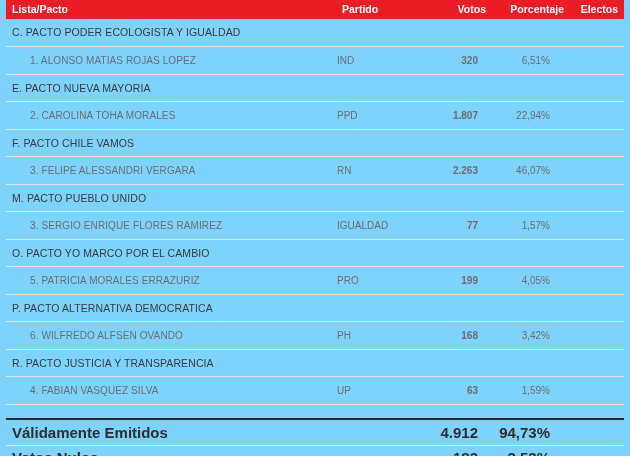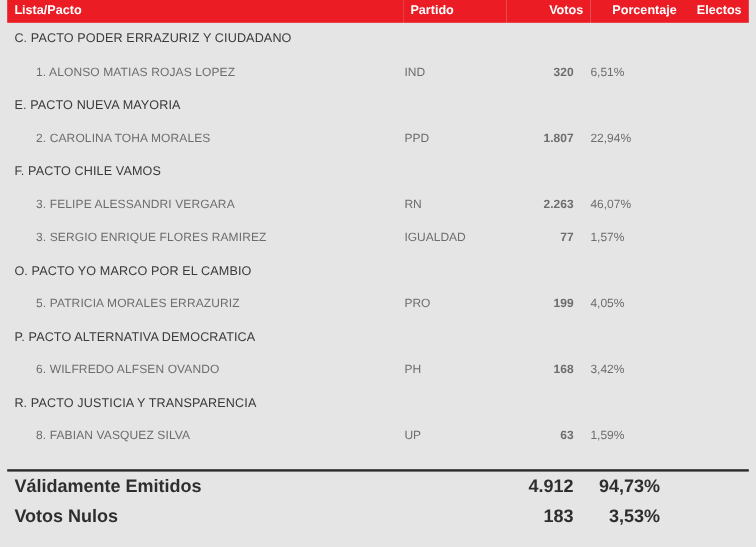--- a/index.html
+++ b/index.html
@@ -13,21 +13,21 @@
     height: 456px;
     font-family: "Liberation Sans", sans-serif;
     font-size: 11px;
     color: #444444;
     overflow: hidden;
   }
   .page {
     width: 630px;
     height: 456px;
     position: relative;
-    background: #e5e5e5;
+    background: #7dd3fc;
     padding: 0;
   }
   table.results {
     width: 618px;
     margin: 0 6px;
     border-collapse: collapse;
     table-layout: fixed;
   }
   thead th {
     background: #ec1c24;
@@ -60,21 +60,21 @@
   }
   tr.cand-row td {
     font-size: 10px;
     color: #6d6d6d;
     height: 28px;
     margin-top: 40px;
   }
   tr.cand-row td.c-name { padding-left: 24px; letter-spacing: 0.1px; }
   tr.cand-row td.c-part { padding-left: 1px; }
   tr.cand-row td.c-votos { text-align: right; padding-right: 14px; font-weight: bold; }
-  tr.cand-row td.c-porc { padding-right: 20px; }
+  tr.cand-row td.c-porc { text-align: right; padding-right: 20px; }
   tr.cand-row td.c-elec { text-align: right; padding-right: 6px; }
 
   .gap-row td {
     height: 14px;
     border-bottom: none;
   }
   .divider {
     margin: 0 6px;
     border-top: 2px solid #2b2b2b;
     height: 0;
@@ -109,21 +109,21 @@
       <tr>
         <th class="col-lista">Lista/Pacto</th>
         <th class="col-partido">Partido</th>
         <th class="col-votos">Votos</th>
         <th class="col-porcentaje">Porcentaje</th>
         <th class="col-electos">Electos</th>
       </tr>
     </thead>
     <tbody>
       <tr class="pact-row">
-        <td colspan="5">C. PACTO PODER ERRAZURIZ Y CIUDADANO</td>
+        <td colspan="5">C. PACTO PODER ECOLOGISTA Y IGUALDAD</td>
       </tr>
       <tr class="cand-row">
         <td class="c-name">1. ALONSO MATIAS ROJAS LOPEZ</td>
         <td class="c-part">IND</td>
         <td class="c-votos">320</td>
         <td class="c-porc">6,51%</td>
         <td class="c-elec"></td>
       </tr>
 
       <tr class="pact-row">
@@ -141,20 +141,23 @@
         <td colspan="5">F. PACTO CHILE VAMOS</td>
       </tr>
       <tr class="cand-row">
         <td class="c-name">3. FELIPE ALESSANDRI VERGARA</td>
         <td class="c-part">RN</td>
         <td class="c-votos">2.263</td>
         <td class="c-porc">46,07%</td>
         <td class="c-elec"></td>
       </tr>
 
+      <tr class="pact-row">
+        <td colspan="5">M. PACTO PUEBLO UNIDO</td>
+      </tr>
       <tr class="cand-row">
         <td class="c-name">3. SERGIO ENRIQUE FLORES RAMIREZ</td>
         <td class="c-part">IGUALDAD</td>
         <td class="c-votos">77</td>
         <td class="c-porc">1,57%</td>
         <td class="c-elec"></td>
       </tr>
 
       <tr class="pact-row">
         <td colspan="5">O. PACTO YO MARCO POR EL CAMBIO</td>
@@ -175,21 +178,21 @@
         <td class="c-part">PH</td>
         <td class="c-votos">168</td>
         <td class="c-porc">3,42%</td>
         <td class="c-elec"></td>
       </tr>
 
       <tr class="pact-row">
         <td colspan="5">R. PACTO JUSTICIA Y TRANSPARENCIA</td>
       </tr>
       <tr class="cand-row">
-        <td class="c-name">8. FABIAN VASQUEZ SILVA</td>
+        <td class="c-name">4. FABIAN VASQUEZ SILVA</td>
         <td class="c-part">UP</td>
         <td class="c-votos">63</td>
         <td class="c-porc">1,59%</td>
         <td class="c-elec"></td>
       </tr>
 
       <tr class="gap-row">
         <td colspan="5"></td>
       </tr>
     </tbody>

